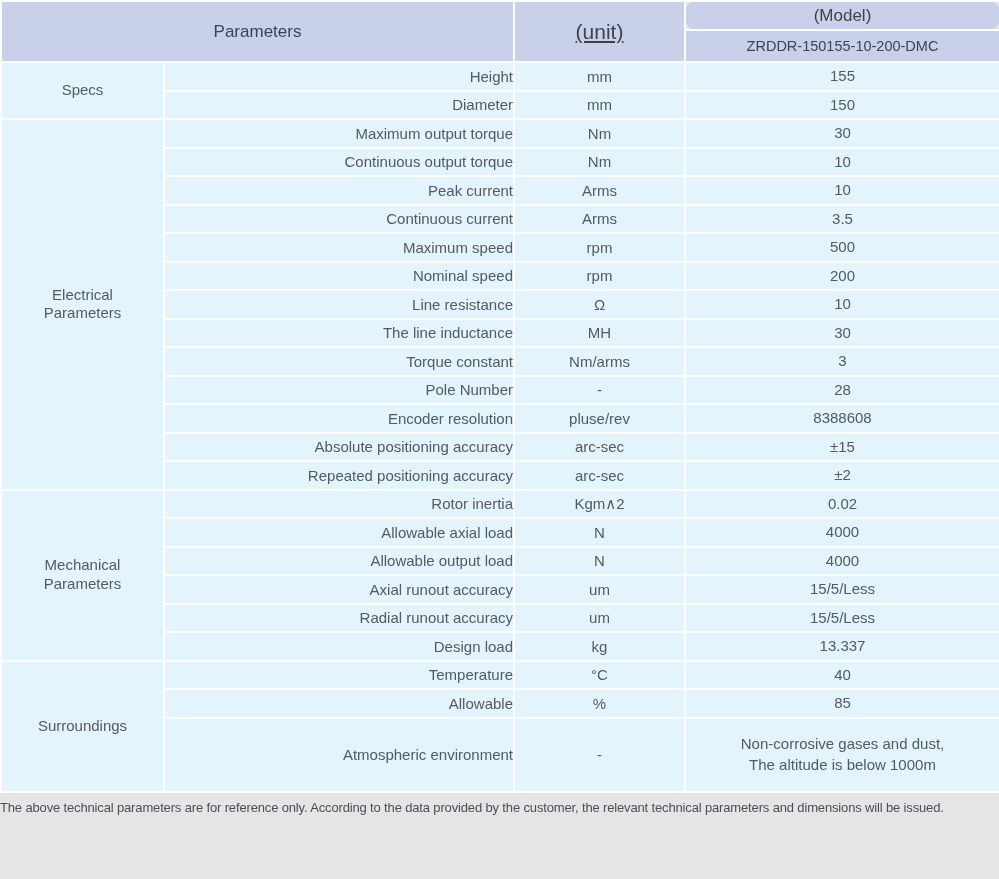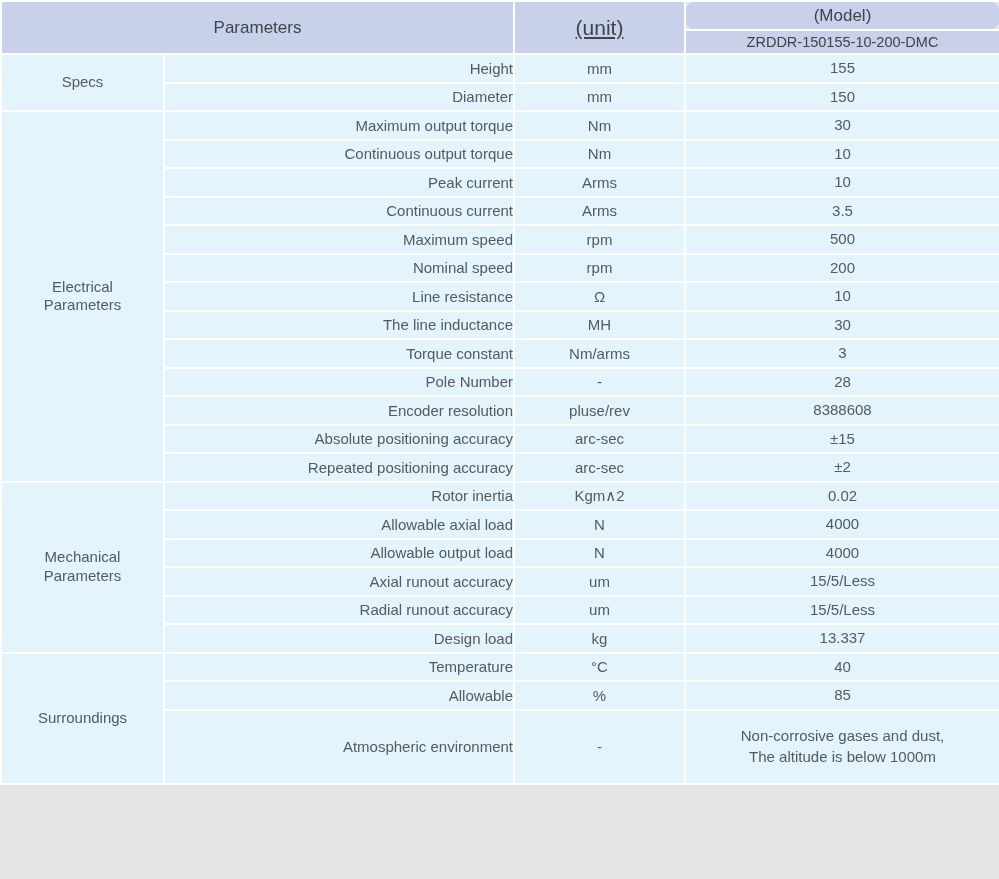--- a/index.html
+++ b/index.html
@@ -27,21 +27,21 @@
     font-weight: normal;
   }
   
   thead th {
     background: #c8d1e9;
     color: #3e444d;
   }
   th.h-params { font-size: 17px; height: 29px; }
   th.h-unit   { font-size: 21px; text-decoration: underline; }
   th.h-model  { font-size: 17px; height: 29px; border-radius: 12px; }
-  th.h-model-value { font-size: 14.5px; height: 24px; }
+  th.h-model-value { font-size: 14.5px; height: 32px; }
   
   tbody td {
     background: #e3f4fc;
     color: #545a61;
     font-size: 15px;
     height: 28.5px;
   }
   td.group {
     text-align: center;
     white-space: pre-line;
@@ -224,13 +224,14 @@
       </tr>
       <tr class="tall">
         <td class="param">Atmospheric environment</td>
         <td class="unit">-</td>
         <td class="value">Non-corrosive gases and dust,
 The altitude is below 1000m</td>
       </tr>
     </tbody>
   </table>
 
+  <div class="footer-note">The above technical parameters are for reference only. According to the data provided by the customer, the relevant technical parameters and dimensions will be issued.</div>
 </div>
 
 </body></html>

